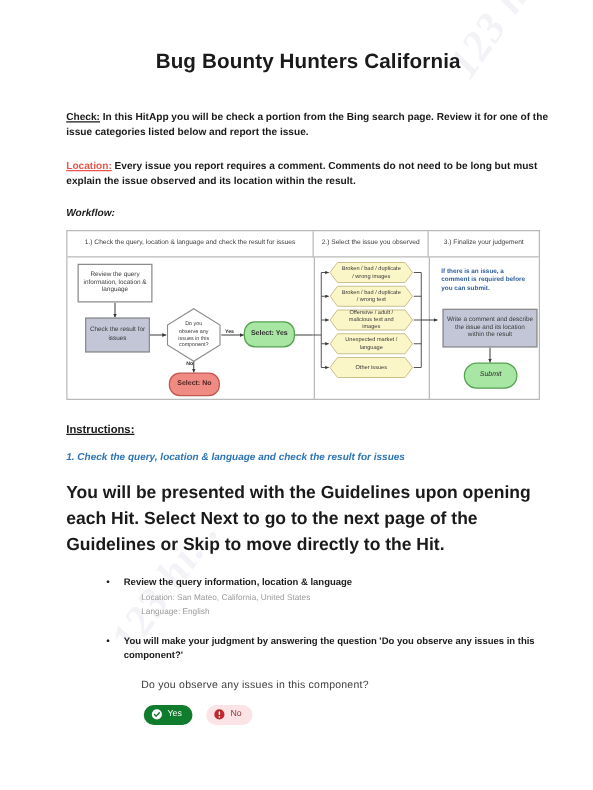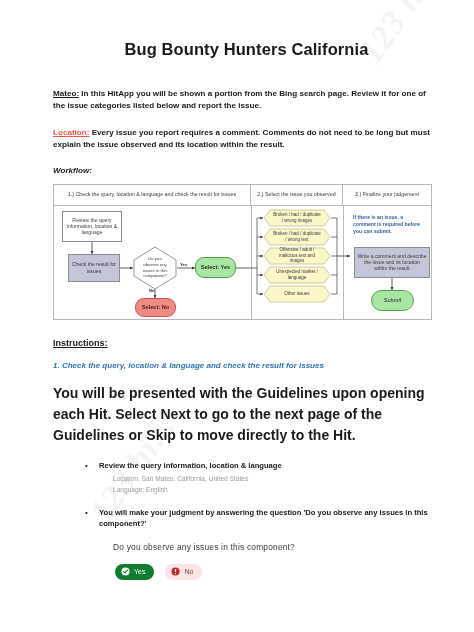--- a/index.html
+++ b/index.html
@@ -116,21 +116,21 @@
 
 <div class="page">
 
   <div class="watermark wm1">123 hi...</div>
   <div class="watermark wm2">123 hi...</div>
 
   <div class="content">
 
     <div class="doc-title">Bug Bounty Hunters California</div>
 
-    <div class="para p-goal"><span class="lbl-goal">Mateo:</span><span> In this HitApp you will be shown a portion from the Bing search page. Review it for one of the issue categories listed below and report the issue.</span></div>
+    <div class="para p-goal"><span class="lbl-goal">Check:</span><span> In this HitApp you will be check a portion from the Bing search page. Review it for one of the issue categories listed below and report the issue.</span></div>
 
     <div class="para p-important"><span class="lbl-important">Location:</span><span> Every issue you report requires a comment. Comments do not need to be long but must explain the issue observed and its location within the result.</span></div>
 
     <div class="p-workflow">Workflow:</div>
 
     <div class="diagram">
 
       <div class="dg-headrow">
         <div class="dg-head dg-h1">1.) Check the query, location &amp; language and check the result for issues</div>
         <div class="dg-head dg-h2">2.) Select the issue you observed</div>

